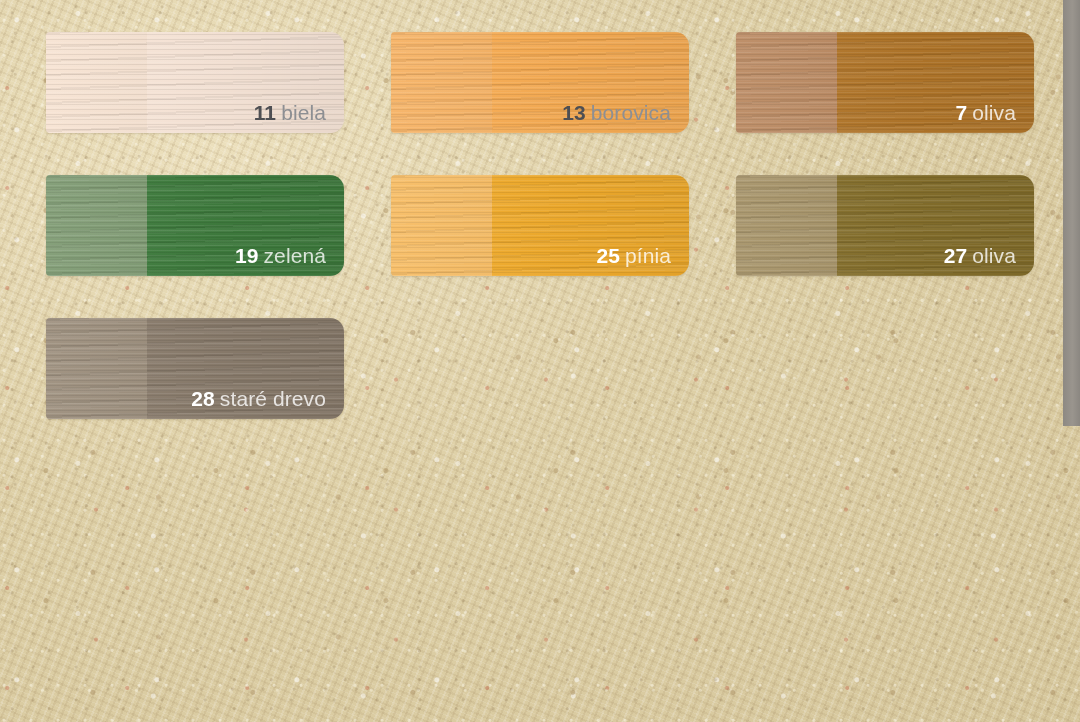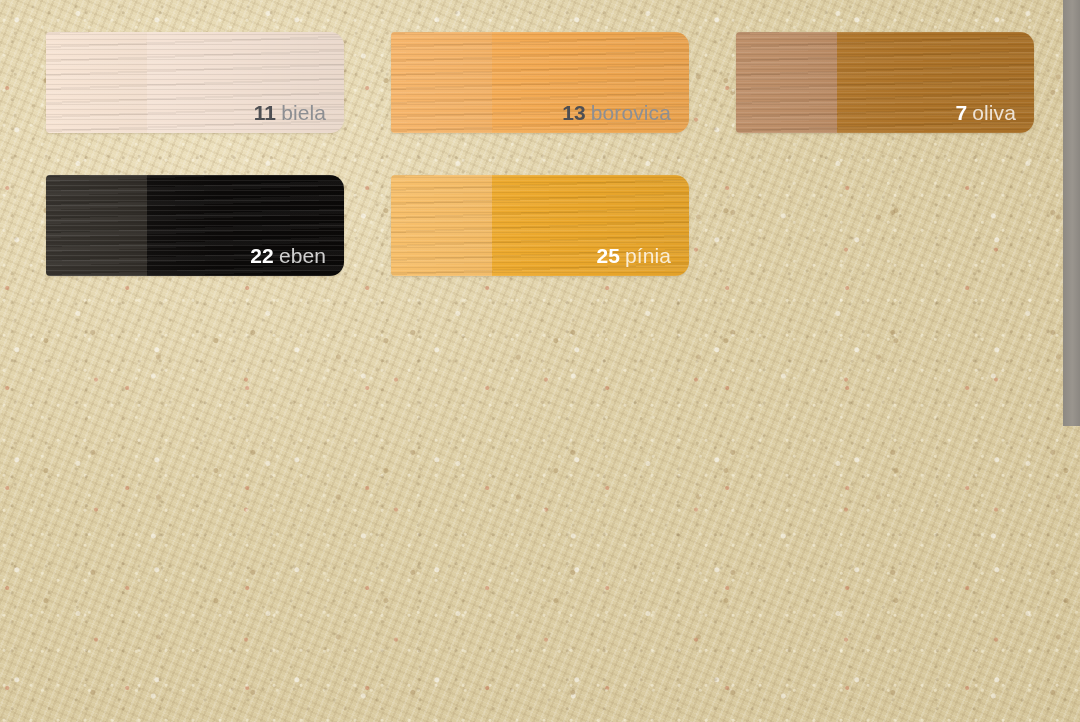--- a/index.html
+++ b/index.html
@@ -177,26 +177,40 @@
       <div class="label dark-text"><span class="num">13</span><span class="nm">borovica</span></div>
     </div>
     <div class="swatch">
       <div class="tone-light" style="background: rgb(187, 138, 98);"></div>
       <div class="tone-dark" style="background: rgb(179, 119, 42);"></div>
       <div class="grain"></div>
       <div class="grain2"></div>
       <div class="label light-text"><span class="num">7</span><span class="nm">oliva</span></div>
     </div>
     <div class="swatch">
-      <div class="tone-light" style="background: rgb(44, 40, 35);"></div>
-      <div class="tone-dark" style="background: rgb(12, 10, 9);"></div>
-      <div class="grain"></div>
-      <div class="grain2"></div>
-      <div class="label light-text"><span class="num">22</span><span class="nm">eben</span></div>
+      <div class="tone-light" style="background: rgb(127, 155, 115);"></div>
+      <div class="tone-dark" style="background: rgb(63, 125, 62);"></div>
+      <div class="grain"></div>
+      <div class="grain2"></div>
+      <div class="label light-text"><span class="num">19</span><span class="nm">zelená</span></div>
     </div>
     <div class="swatch">
       <div class="tone-light" style="background: rgb(247, 188, 99);"></div>
       <div class="tone-dark" style="background: rgb(243, 173, 44);"></div>
       <div class="grain"></div>
       <div class="grain2"></div>
       <div class="label light-text"><span class="num">25</span><span class="nm">pínia</span></div>
     </div>
+    <div class="swatch">
+      <div class="tone-light" style="background: rgb(166, 147, 104);"></div>
+      <div class="tone-dark" style="background: rgb(134, 112, 44);"></div>
+      <div class="grain"></div>
+      <div class="grain2"></div>
+      <div class="label light-text"><span class="num">27</span><span class="nm">oliva</span></div>
+    </div>
+    <div class="swatch">
+      <div class="tone-light" style="background: rgb(156, 142, 124);"></div>
+      <div class="tone-dark" style="background: rgb(139, 125, 109);"></div>
+      <div class="grain"></div>
+      <div class="grain2"></div>
+      <div class="label light-text"><span class="num">28</span><span class="nm">staré drevo</span></div>
+    </div>
   </div>
 
 </body></html>

